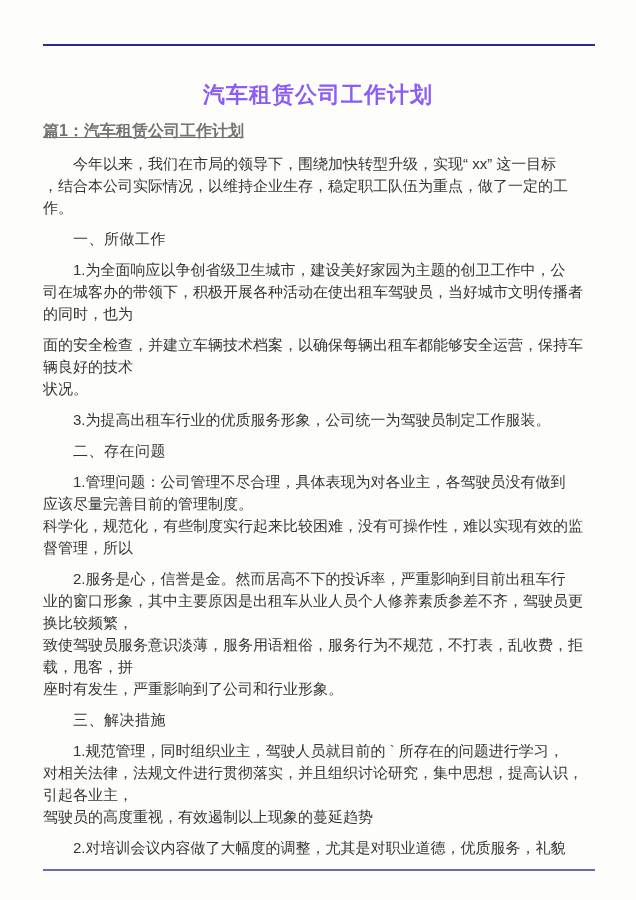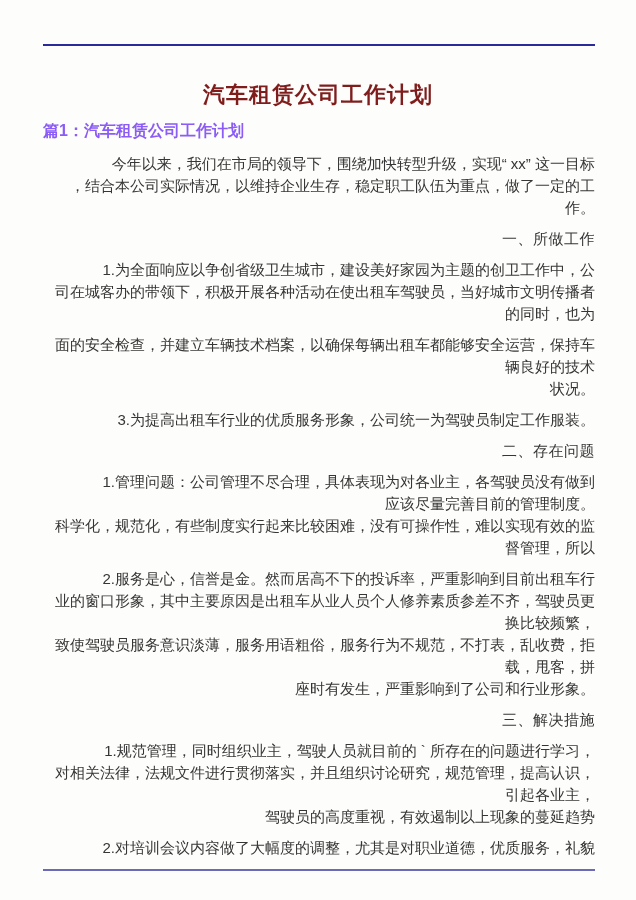--- a/index.html
+++ b/index.html
@@ -50,32 +50,31 @@
     left: 43px;
     width: 552px;
     font-size: 15px;
     font-weight: 500;
     color: #363636;
   }
   .block { margin: 0 0 9px 0; }
   .block .line {
     line-height: 22px;
     white-space: normal;
-    text-align: right;
   }
   .block .line.first { text-indent: 2em; }
   .block.heading .line { letter-spacing: 0.5px; }
 </style>
 </head>
 <body>
 
 <div class="page" style="background: rgb(253, 253, 251);">
   <div class="rule top" style="background: rgb(42, 42, 155);"></div>
-  <h1 class="title" style="color: #7f1d1d;">汽车租赁公司工作计划</h1>
-  <h2 class="section-heading" style="color: #8b5cf6;">篇1：汽车租赁公司工作计划</h2>
+  <h1 class="title" style="color: #8b5cf6;">汽车租赁公司工作计划</h1>
+  <h2 class="section-heading" style="color: #737373; text-decoration: underline;">篇1：汽车租赁公司工作计划</h2>
   <div class="content" id="content" style="color: rgb(54, 54, 54);">
       <div class="block para">
         <div class="line first">今年以来，我们在市局的领导下，围绕加快转型升级，实现“ xx” 这一目标</div>
         <div class="line">，结合本公司实际情况，以维持企业生存，稳定职工队伍为重点，做了一定的工作。</div>
       </div>
       <div class="block heading">
         <div class="line first">一、所做工作</div>
       </div>
       <div class="block para">
         <div class="line first">1.为全面响应以争创省级卫生城市，建设美好家园为主题的创卫工作中，公</div>
@@ -100,21 +99,21 @@
         <div class="line first">2.服务是心，信誉是金。然而居高不下的投诉率，严重影响到目前出租车行</div>
         <div class="line">业的窗口形象，其中主要原因是出租车从业人员个人修养素质参差不齐，驾驶员更换比较频繁，</div>
         <div class="line">致使驾驶员服务意识淡薄，服务用语粗俗，服务行为不规范，不打表，乱收费，拒载，甩客，拼</div>
         <div class="line">座时有发生，严重影响到了公司和行业形象。</div>
       </div>
       <div class="block heading">
         <div class="line first">三、解决措施</div>
       </div>
       <div class="block para">
         <div class="line first">1.规范管理，同时组织业主，驾驶人员就目前的 ` 所存在的问题进行学习，</div>
-        <div class="line">对相关法律，法规文件进行贯彻落实，并且组织讨论研究，规范管理，提高认识，引起各业主，</div>
+        <div class="line">对相关法律，法规文件进行贯彻落实，并且组织讨论研究，集中思想，提高认识，引起各业主，</div>
         <div class="line">驾驶员的高度重视，有效遏制以上现象的蔓延趋势</div>
       </div>
       <div class="block para">
         <div class="line first">2.对培训会议内容做了大幅度的调整，尤其是对职业道德，优质服务，礼貌</div>
       </div>
     </div>
   <div class="rule bottom" style="background: rgb(106, 106, 184);"></div>
 </div>
 
 </body></html>

